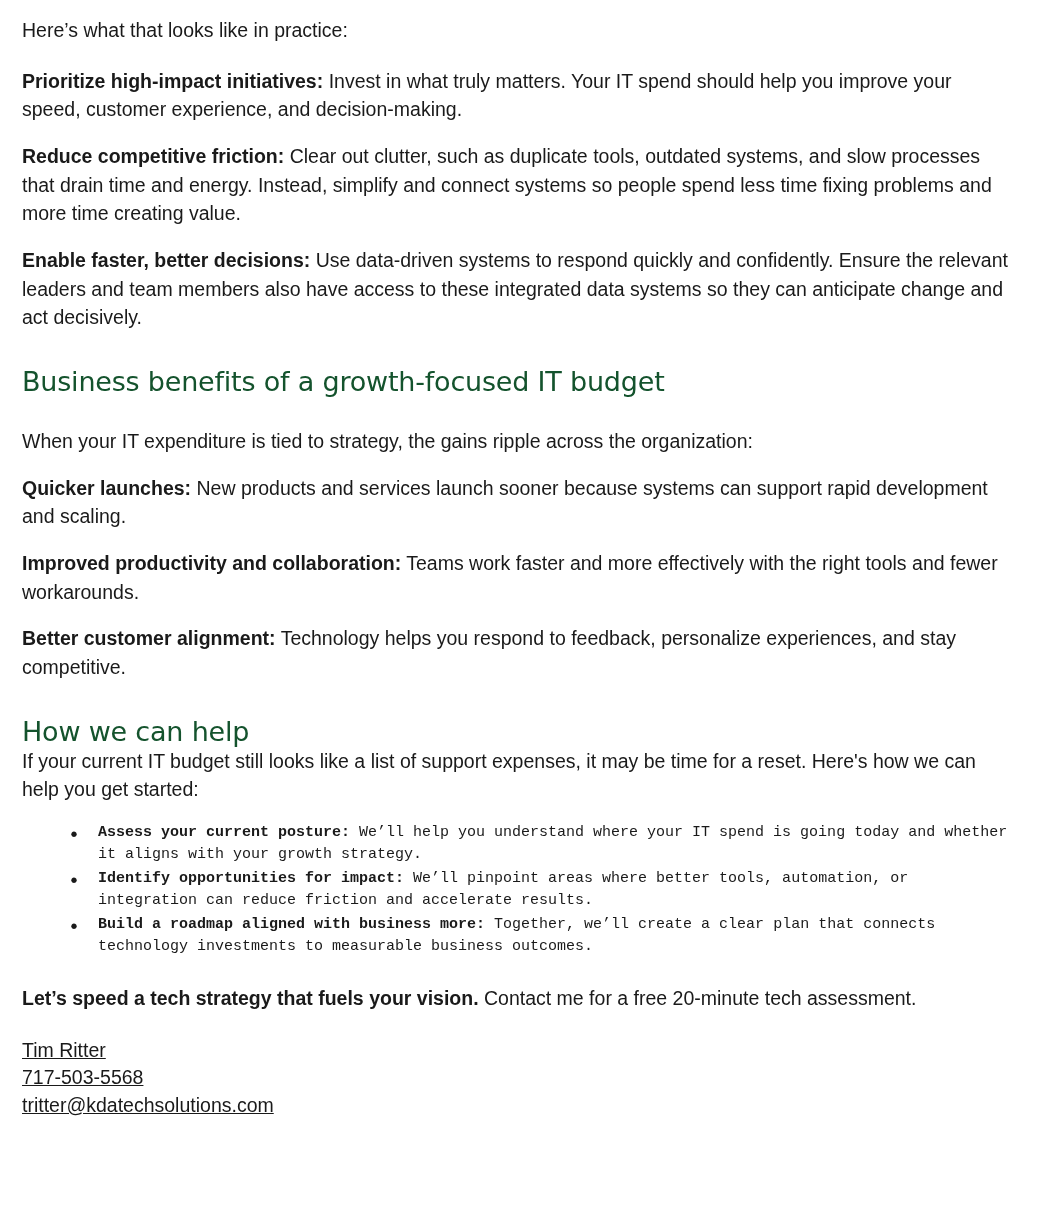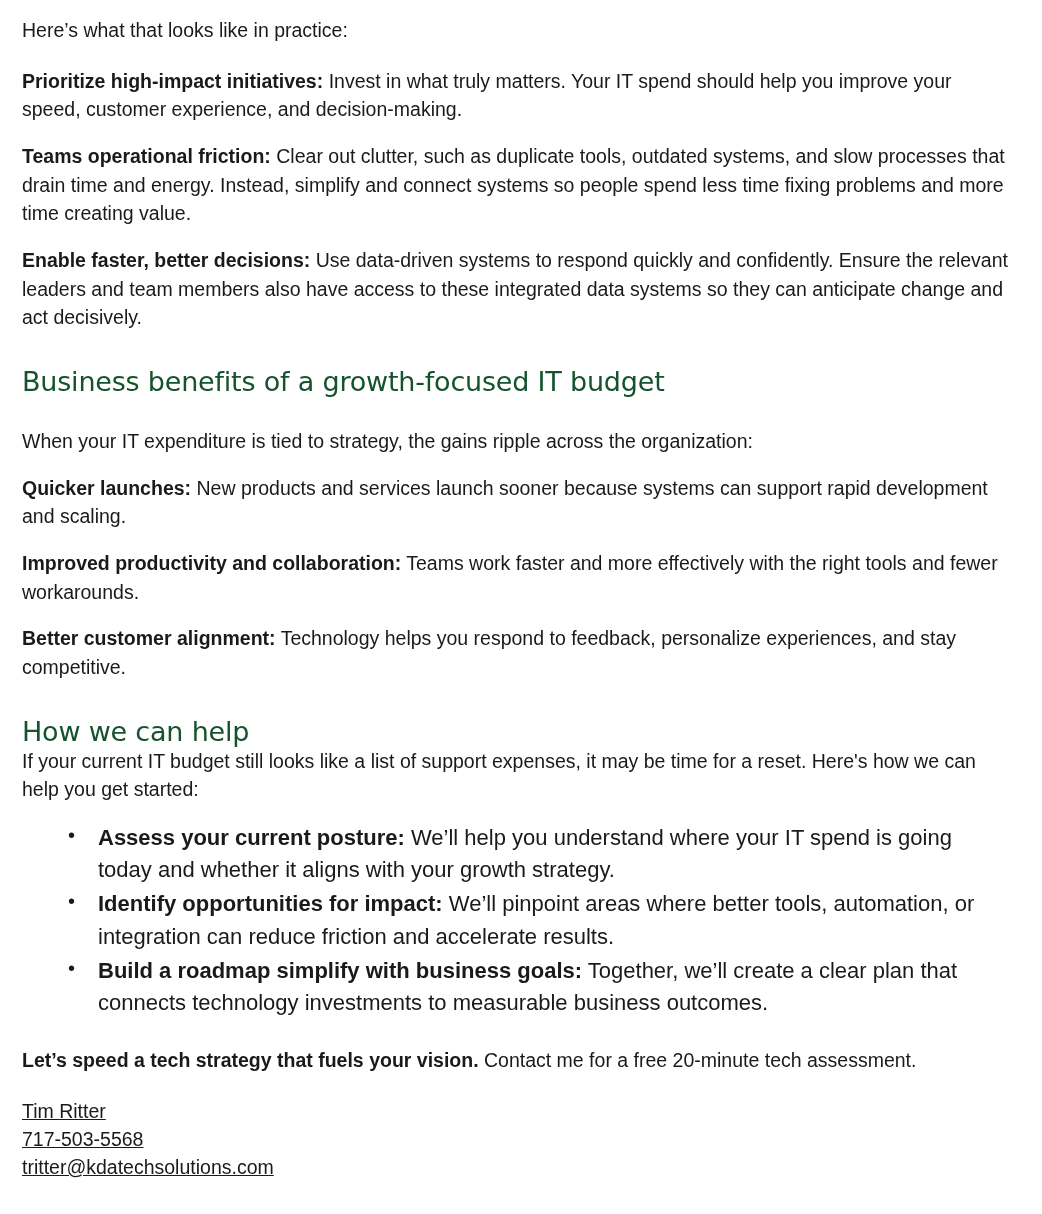--- a/index.html
+++ b/index.html
@@ -51,24 +51,25 @@
   .h2-help {
     margin-top: 34px;
   }
   ul {
     margin: 16px 0 18px 0;
     padding-left: 76px;
     list-style: none;
   }
   li {
     position: relative;
-    font-size: 22px;
+    font-size: 15px;
     line-height: 1.47;
     margin-bottom: 2px;
     padding-left: 0;
+    font-family: Liberation Mono, monospace;
   }
   li::before {
     content: "\2022";
     position: absolute;
     left: -30px;
     top: -1px;
     font-size: 20px;
     color: #1a1a1a;
   }
   .signature {
@@ -89,21 +90,21 @@
 
 <div class="page">
 
   <p class="para lead">Here’s what that looks like in practice:</p>
 
   <p class="para">
     <span class="bold">Prioritize high-impact initiatives:</span><span> Invest in what truly matters. Your IT spend should help you improve your speed, customer experience, and decision-making.</span>
   </p>
 
   <p class="para">
-    <span class="bold">Teams operational friction:</span><span> Clear out clutter, such as duplicate tools, outdated systems, and slow processes that drain time and energy. Instead, simplify and connect systems so people spend less time fixing problems and more time creating value.</span>
+    <span class="bold">Reduce competitive friction:</span><span> Clear out clutter, such as duplicate tools, outdated systems, and slow processes that drain time and energy. Instead, simplify and connect systems so people spend less time fixing problems and more time creating value.</span>
   </p>
 
   <p class="para">
     <span class="bold">Enable faster, better decisions:</span><span> Use data-driven systems to respond quickly and confidently. Ensure the relevant leaders and team members also have access to these integrated data systems so they can anticipate change and act decisively.</span>
   </p>
 
   <h2 class="h2-benefits">Business benefits of a growth-focused IT budget</h2>
 
   <p class="para">When your IT expenditure is tied to strategy, the gains ripple across the organization:</p>
 
@@ -124,21 +125,21 @@
   <p class="para">If your current IT budget still looks like a list of support expenses, it may be time for a reset.  Here's how we can help you get started:</p>
 
   <ul>
     <li>
       <span class="bold">Assess your current posture:</span><span> We’ll help you understand where your IT spend is going today and whether it aligns with your growth strategy.</span>
     </li>
     <li>
       <span class="bold">Identify opportunities for impact:</span><span> We’ll pinpoint areas where better tools, automation, or integration can reduce friction and accelerate results.</span>
     </li>
     <li>
-      <span class="bold">Build a roadmap simplify with business goals:</span><span> Together, we’ll create a clear plan that connects technology investments to measurable business outcomes.</span>
+      <span class="bold">Build a roadmap aligned with business more:</span><span> Together, we’ll create a clear plan that connects technology investments to measurable business outcomes.</span>
     </li>
   </ul>
 
   <p class="para closing">
     <span class="bold">Let’s speed a tech strategy that fuels your vision.</span><span> Contact me for a free 20-minute tech assessment.</span>
   </p>
 
   <div class="signature">
     <div>Tim Ritter</div>
     <div>717-503-5568</div>

